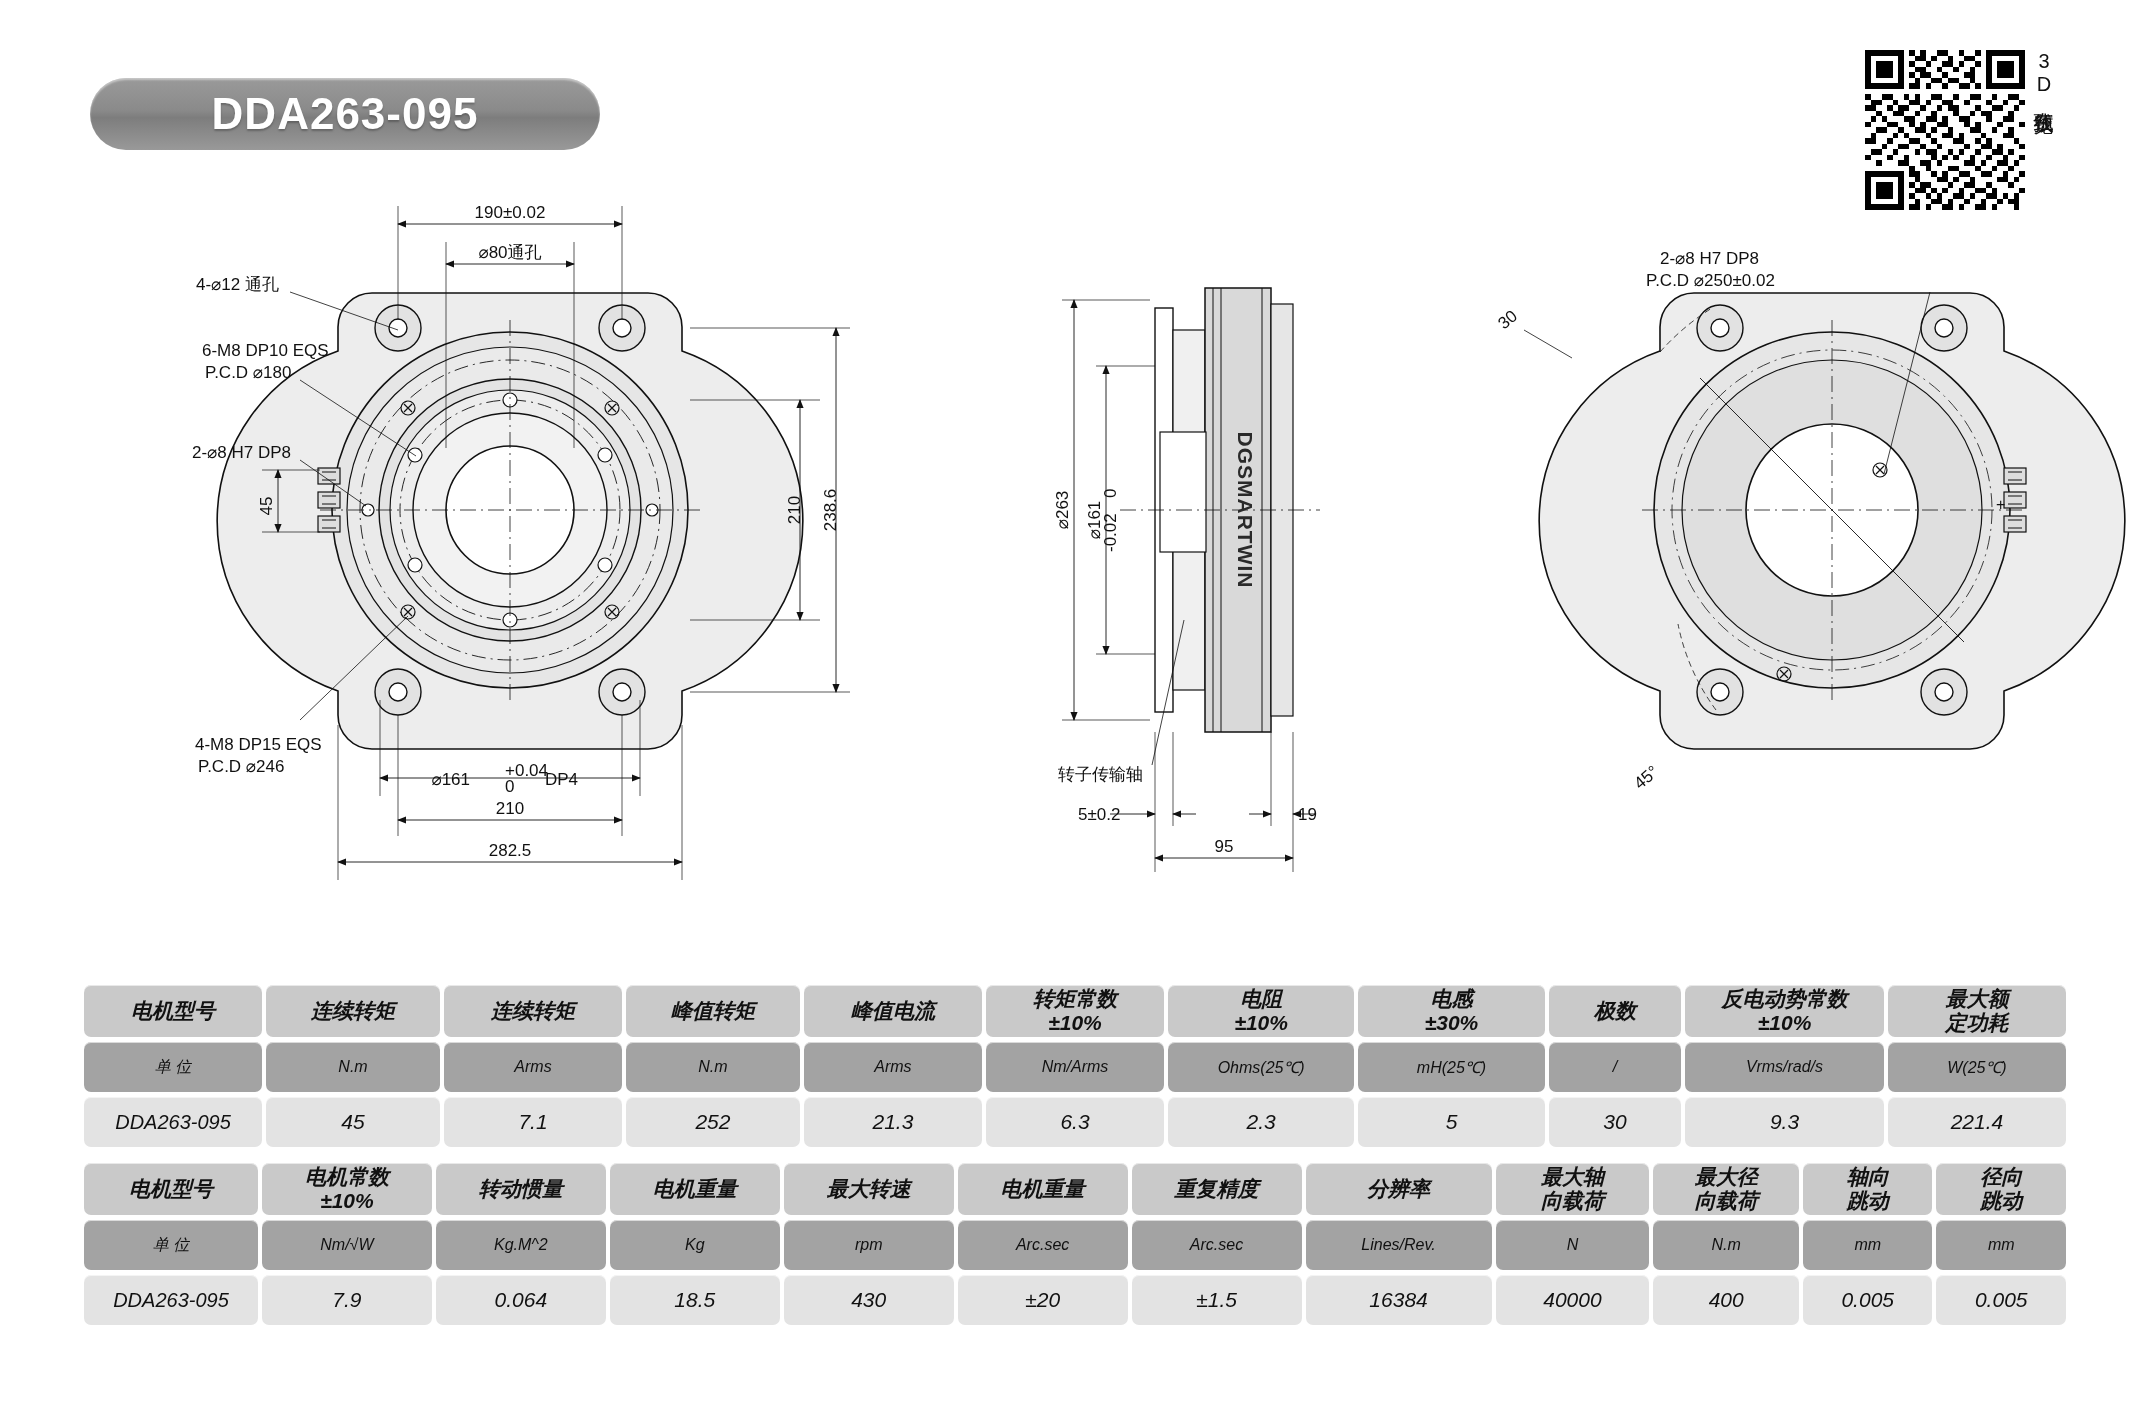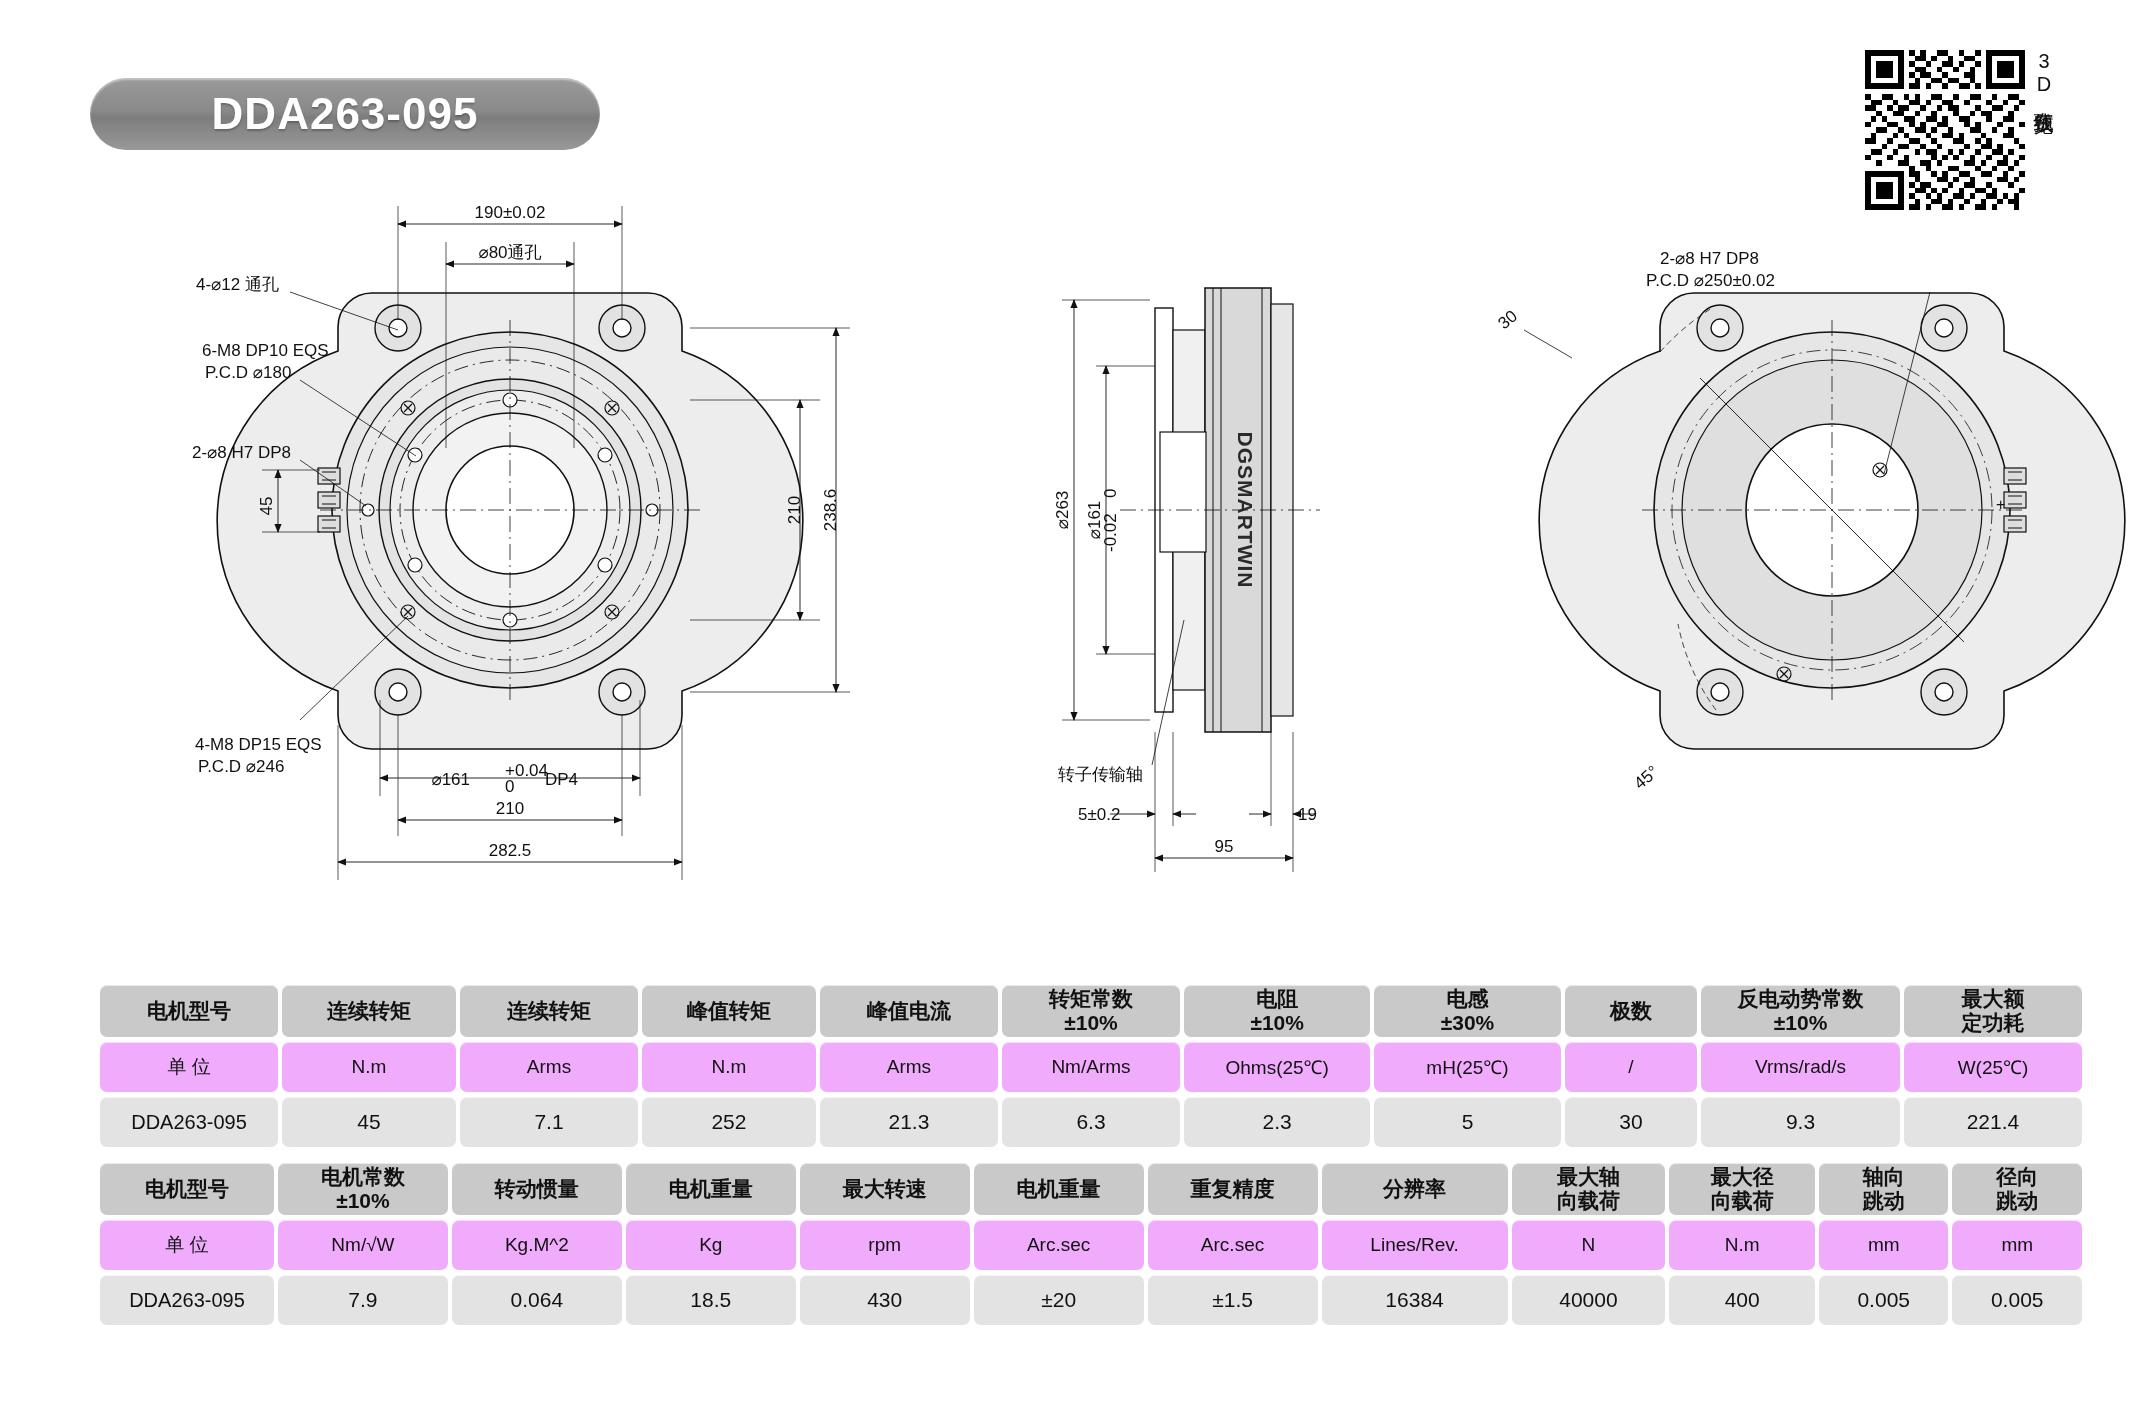--- a/index.html
+++ b/index.html
@@ -26,29 +26,29 @@
   .qr-label{
     margin-left:8px;writing-mode:vertical-rl;text-orientation:upright;
     font-size:20px;line-height:22px;color:#111;letter-spacing:1px;
     height:160px;display:flex;align-items:flex-start;
   }
   
   #drawing{position:absolute;left:0;top:180px;width:2155px;height:740px;}
   .dim-text{font-size:17px;fill:#111;font-family:"Liberation Sans", sans-serif;}
   .lead-text{font-size:17px;fill:#111;font-family:"Liberation Sans", sans-serif;}
   
-  .table-wrap{position:absolute;left:96px;top:980px;width:1990px;}
+  .table-wrap{position:absolute;left:80px;top:980px;width:1990px;font-style:italic;}
   table{border-collapse:separate;border-spacing:4px 5px;width:100%;table-layout:fixed;}
   td{
     background:#d4d4d4;border-radius:7px;text-align:center;vertical-align:middle;
     font-size:21px;height:46px;color:#111;padding:2px 2px;
     box-shadow:inset 0 1px 0 rgba(255,255,255,.6);
   }
   td.hdr{background:#c9c9c9;font-weight:bold;font-size:21px;line-height:24px;}
-  td.unit{background:#f0abfc;font-size:19px;}
+  td.unit{background:#a3a3a3;font-size:16px;}
   td.val{background:#e3e3e3;font-size:21px;}
   td.model{background:#e3e3e3;font-size:20px;}
   .two-line{line-height:23px;}
 </style>
 </head>
 <body>
 
 <div class="title-pill">
   <span>DDA263-095</span>
 </div>

